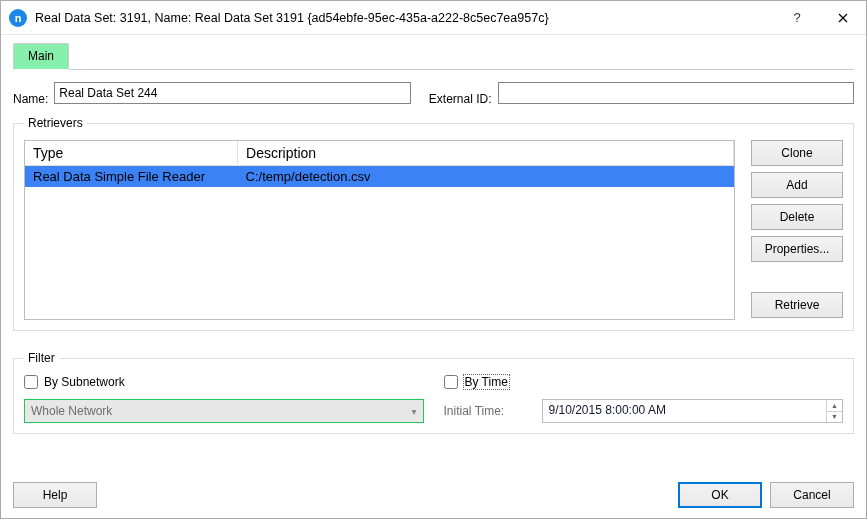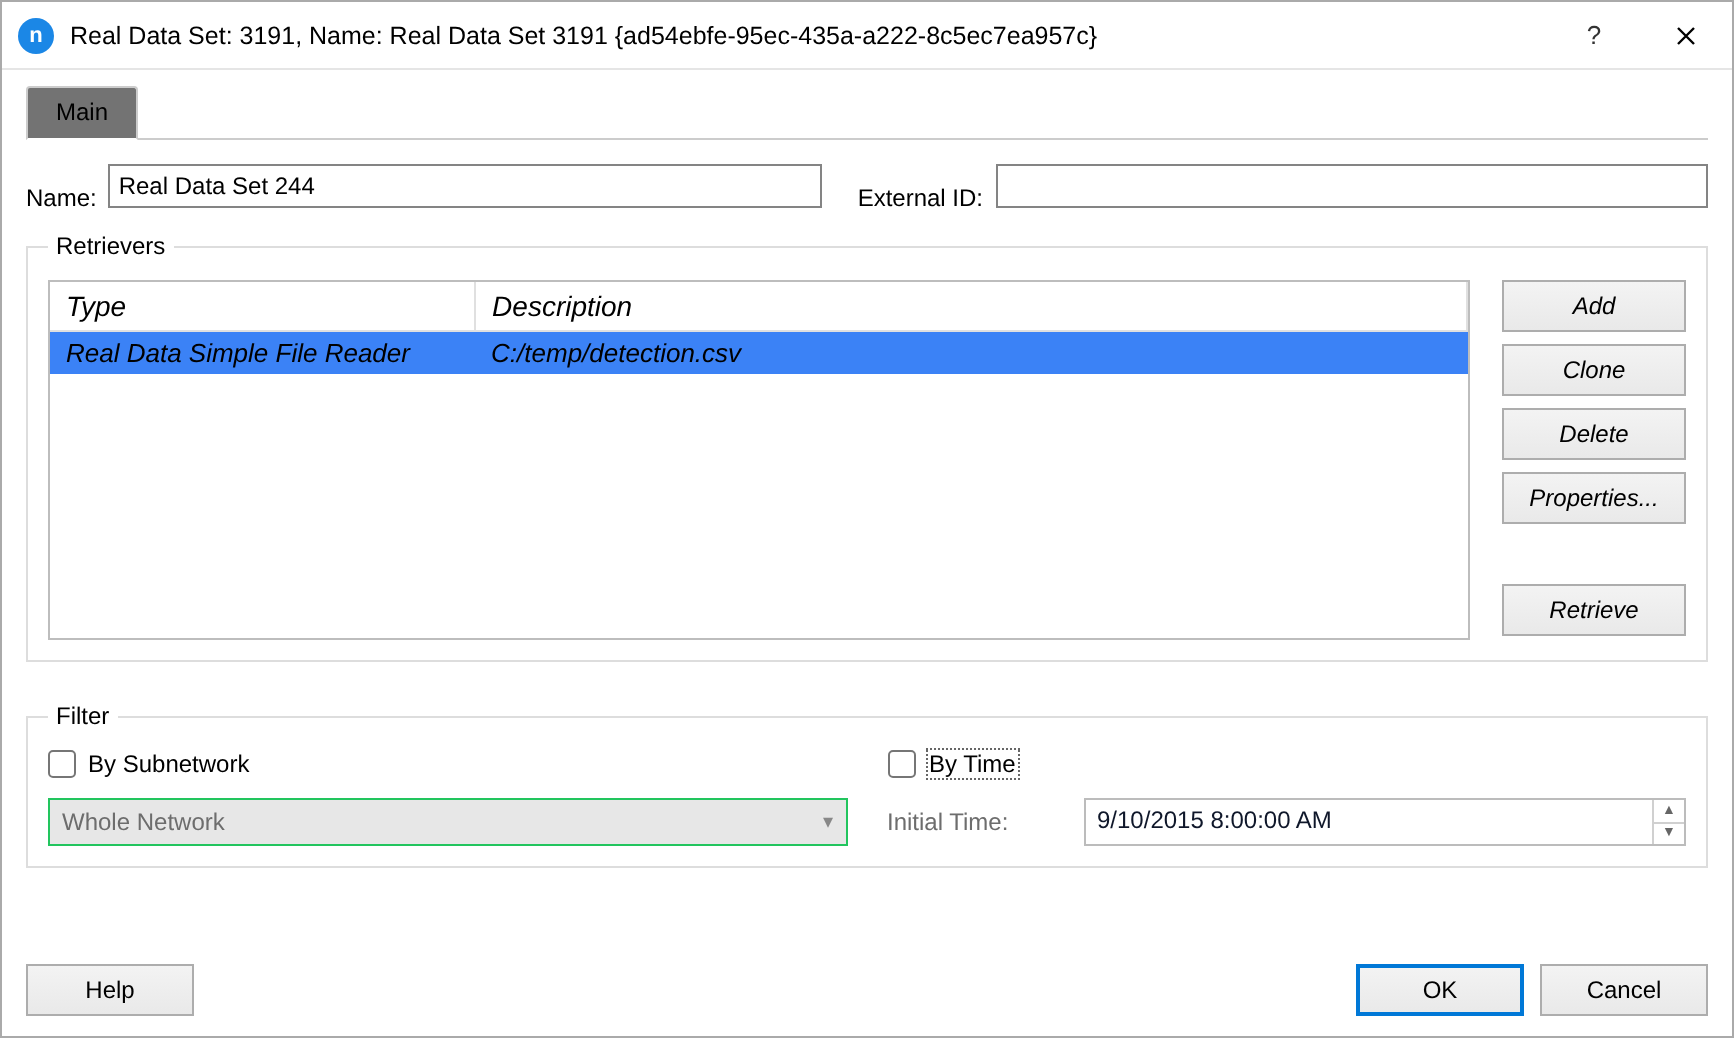--- a/index.html
+++ b/index.html
@@ -47,21 +47,21 @@
 
   .tabbar {
     display: flex;
     border-bottom: 1px solid #ccc;
     margin-bottom: 10px;
   }
   .tab {
     padding: 5px 14px 6px;
     border: 1px solid #ccc;
     border-bottom: 1px solid #fff;
-    background: #737373;
+    background: #86efac;
     margin-bottom: -1px;
     border-radius: 2px 2px 0 0;
   }
 
   .form-row {
     display: flex; align-items: center;
     gap: 6px;
     margin-bottom: 10px;
   }
   .form-row label { white-space: nowrap; margin-top: 12px; }
@@ -78,21 +78,21 @@
     border: 1px solid #ddd;
     padding: 10px 10px 10px 10px;
     margin: 0 0 20px 0;
   }
   fieldset.group > legend {
     padding: 0 4px;
     font-size: 12px;
   }
 
   .retrievers-body {
-    display: flex; gap: 16px; font-style: italic;
+    display: flex; gap: 16px;
   }
   .table-wrap {
     flex: 1;
     border: 1px solid #bdbdbd;
     height: 180px;
     overflow: auto;
     background: #fff;
   }
   table.listview {
     width: 100%;
@@ -235,22 +235,22 @@
             </thead>
             <tbody>
               <tr class="selected">
                 <td>Real Data Simple File Reader</td>
                 <td>C:/temp/detection.csv</td>
               </tr>
             </tbody>
           </table>
         </div>
         <div class="btn-col">
+          <button class="btn">Clone</button>
           <button class="btn">Add</button>
-          <button class="btn">Clone</button>
           <button class="btn">Delete</button>
           <button class="btn">Properties...</button>
           <div style="height:18px"></div>
           <button class="btn">Retrieve</button>
         </div>
       </div>
     </fieldset>
 
     <fieldset class="group">
       <legend>Filter</legend>

